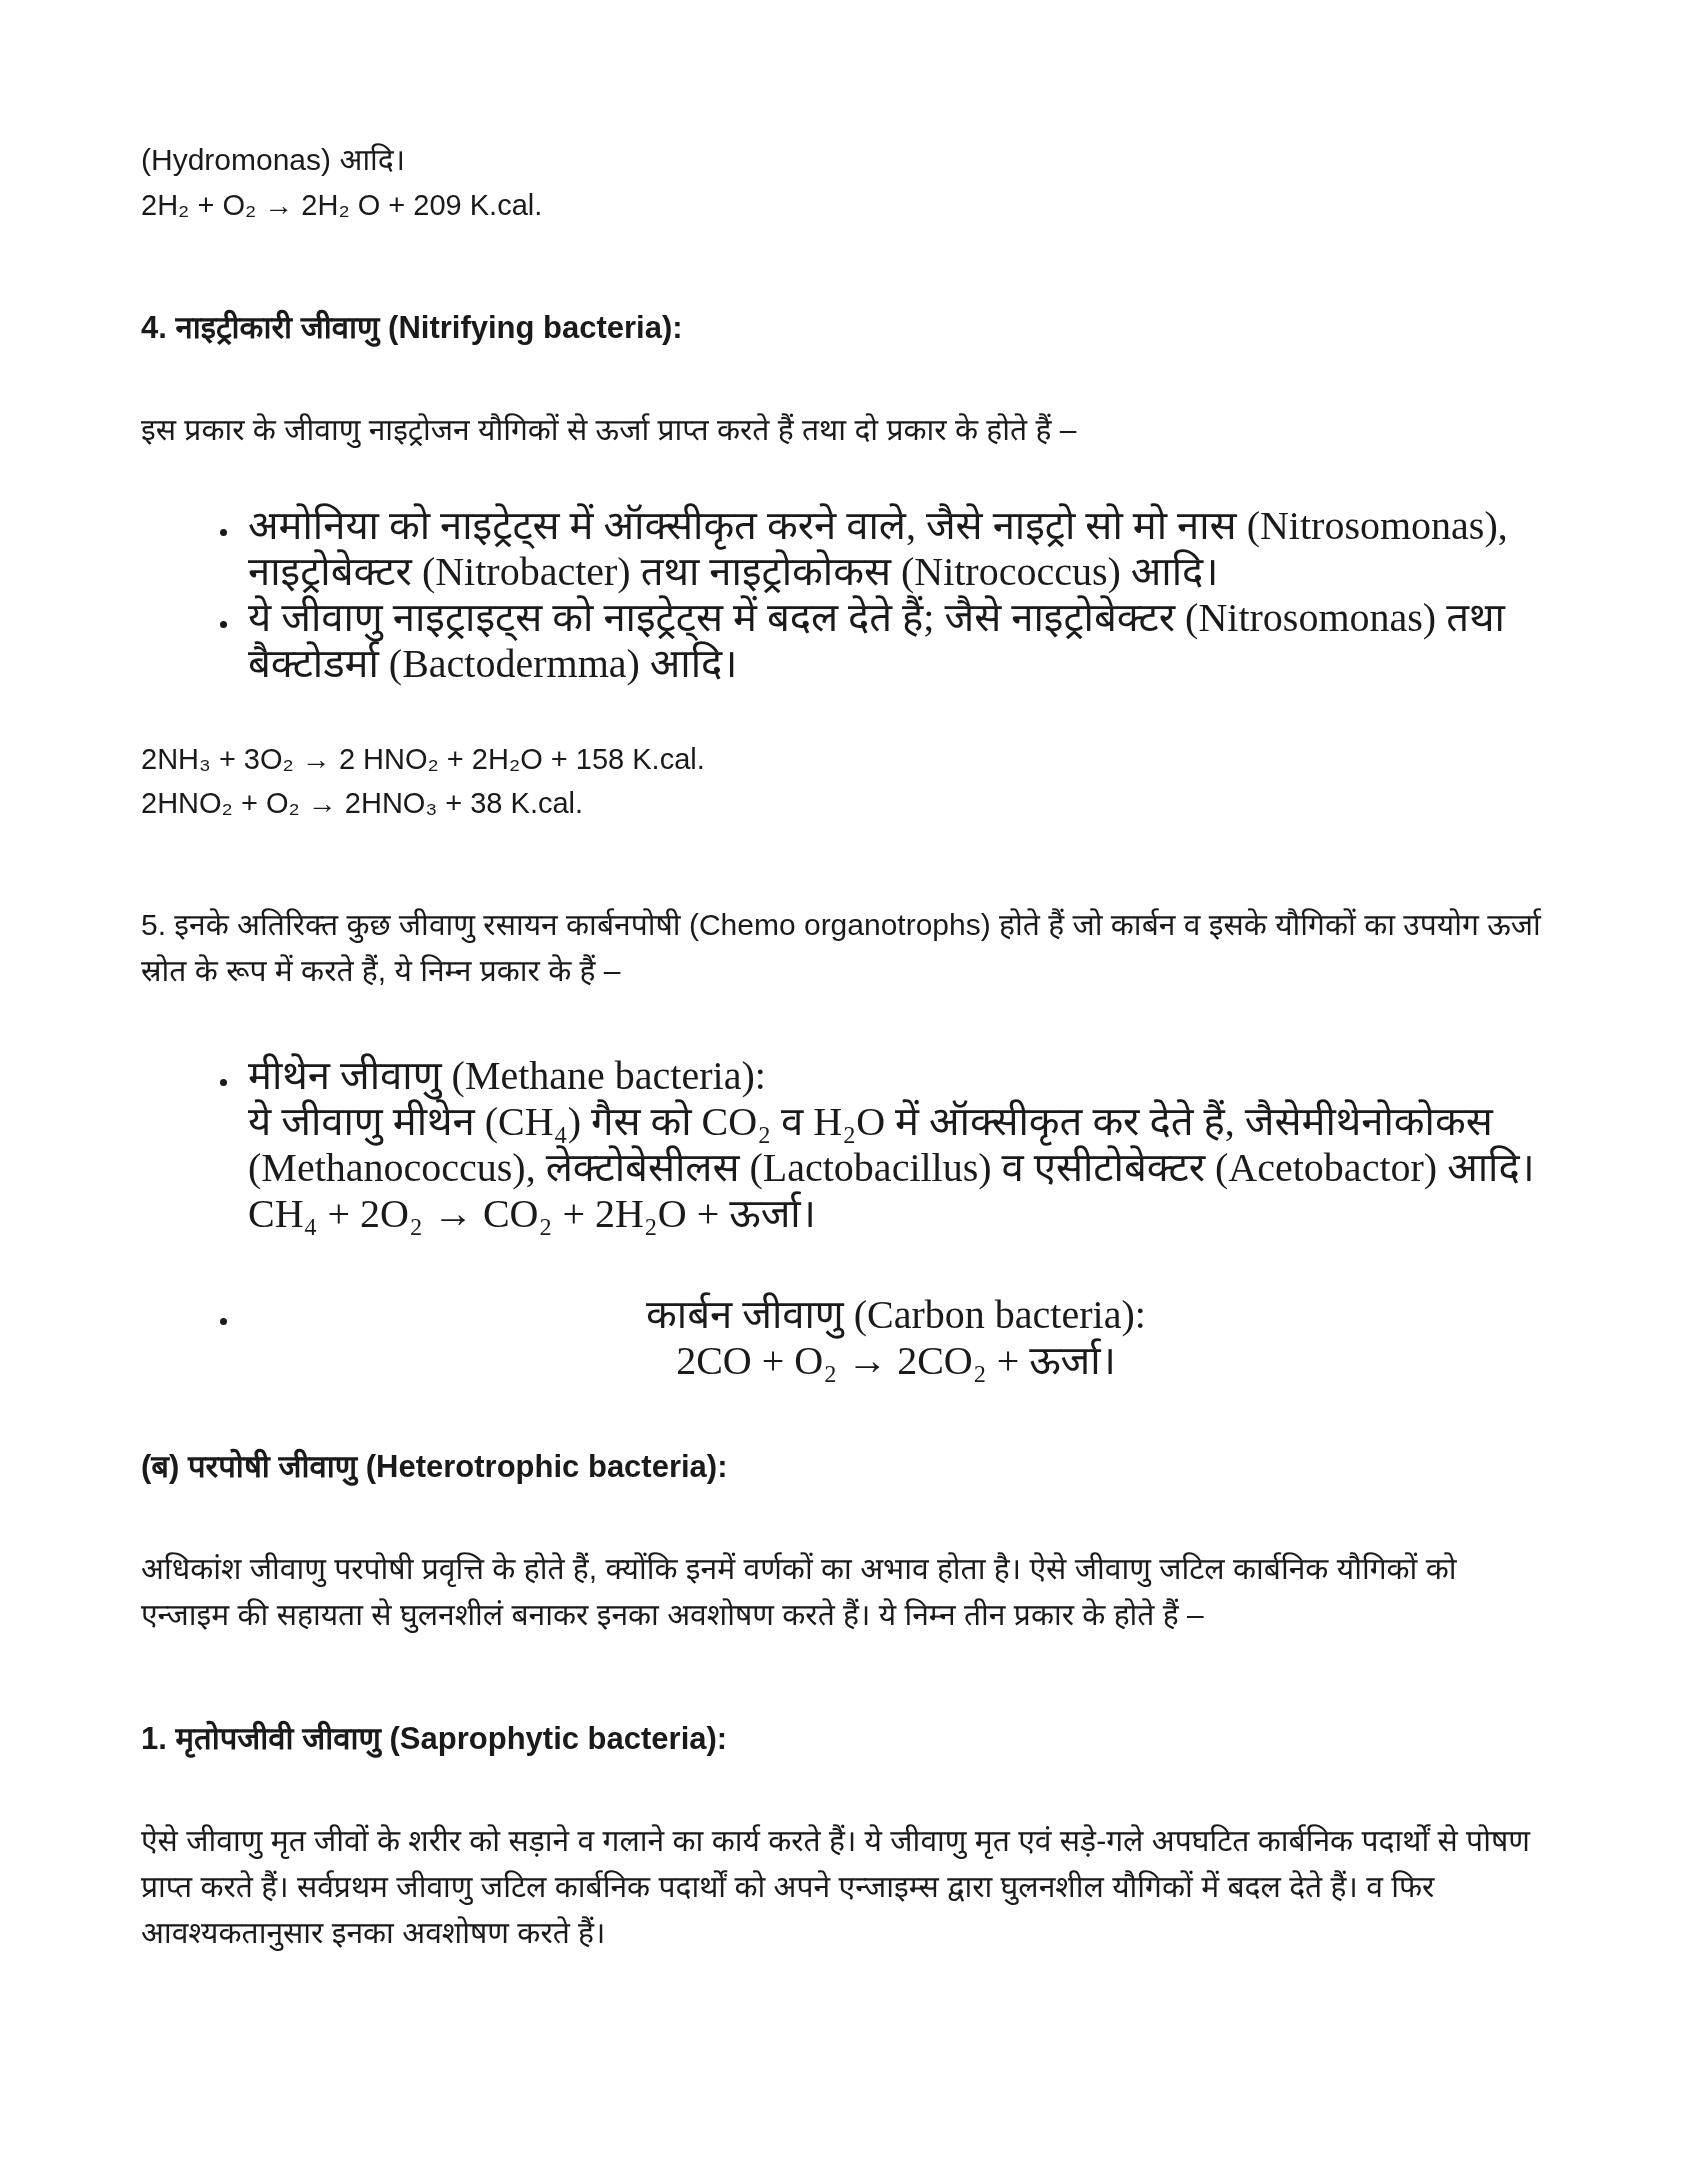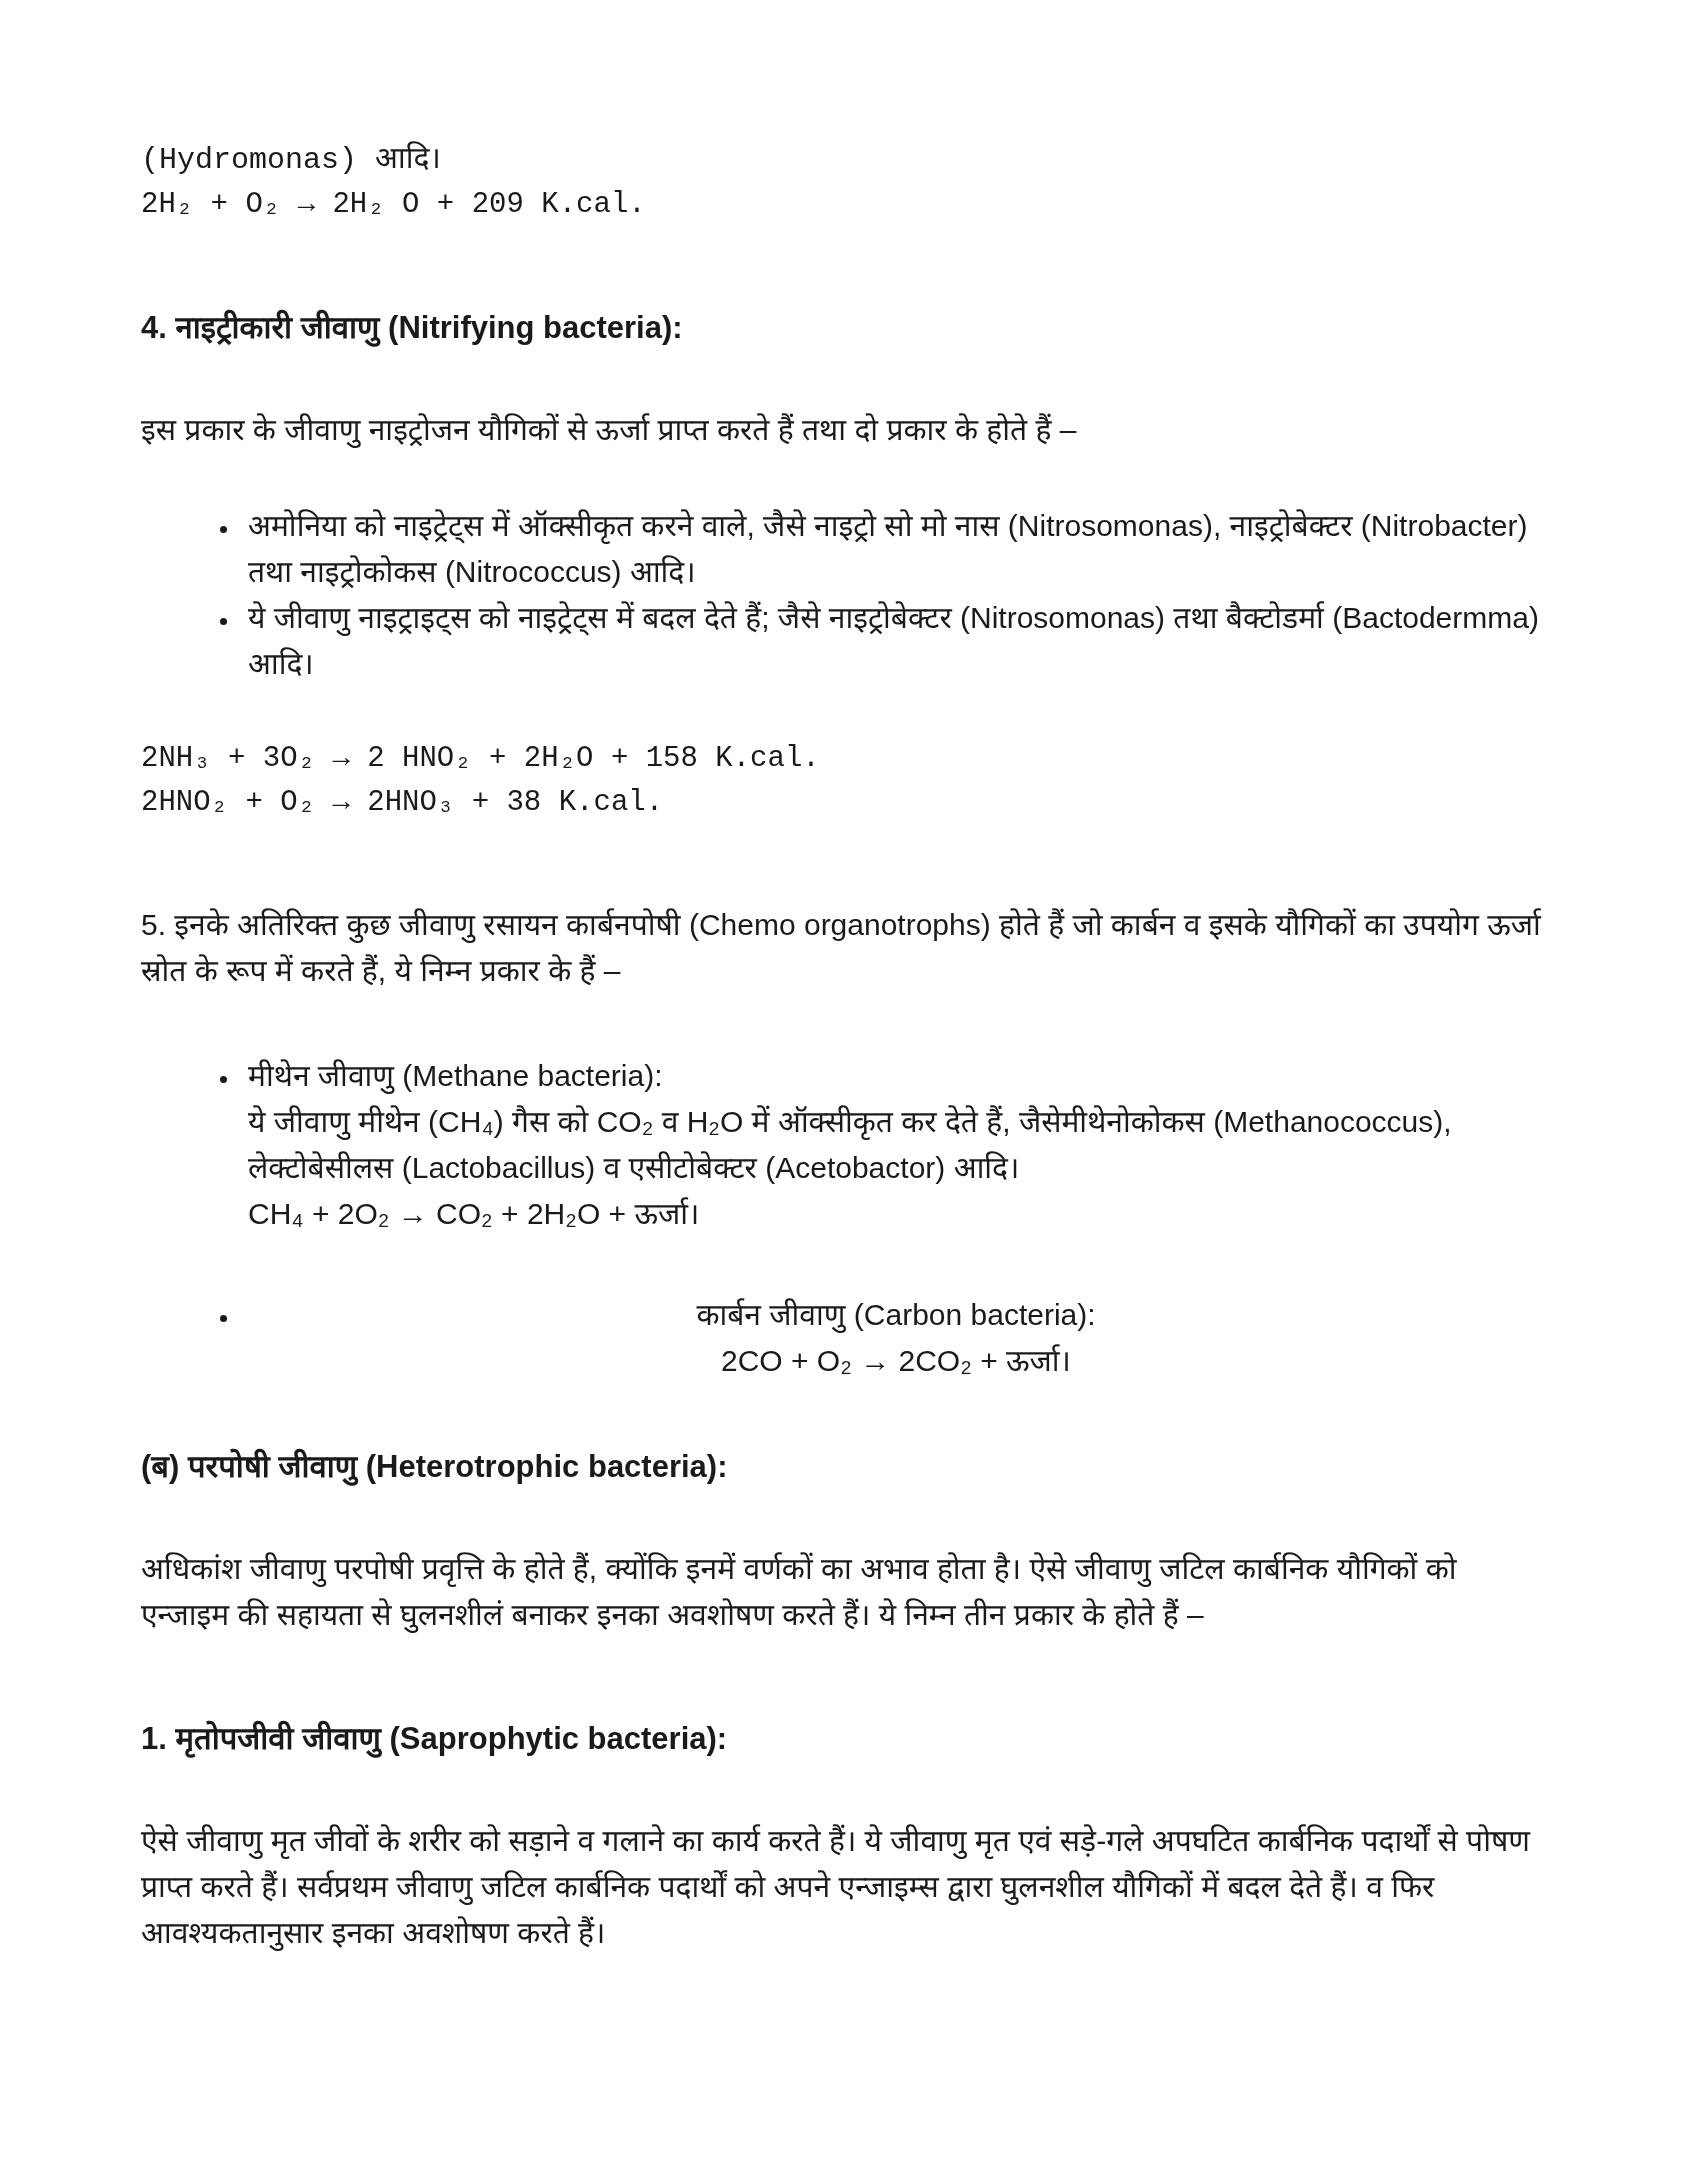--- a/index.html
+++ b/index.html
@@ -24,37 +24,37 @@
     font-weight: 400;
   }
   .chem {
     font-size: 29px;
     line-height: 44px;
     margin: 0;
     font-weight: 400;
   }
   .chem-block {
     margin: 0 0 46px 0;
-    font-family: Liberation Mono, monospace;
   }
   h2.doc-heading {
     font-size: 31px;
     line-height: 44px;
     font-weight: 700;
     margin: 79px 0 57px 0;
   }
   ul.doc-list {
     margin: 50px 0 46px 0;
     padding: 0 0 0 99px;
     list-style: disc;
   }
   ul.doc-list li {
-    font-size: 30px;
+    font-size: 40px;
     line-height: 46px;
     padding-left: 8px;
+    font-family: Liberation Serif, serif;
   }
   ul.doc-list li::marker {
     font-size: 22px;
   }
   ul.doc-list.spaced li + li {
     margin-top: 55px;
     text-align: center;
   }
   .li-line {
     display: block;

